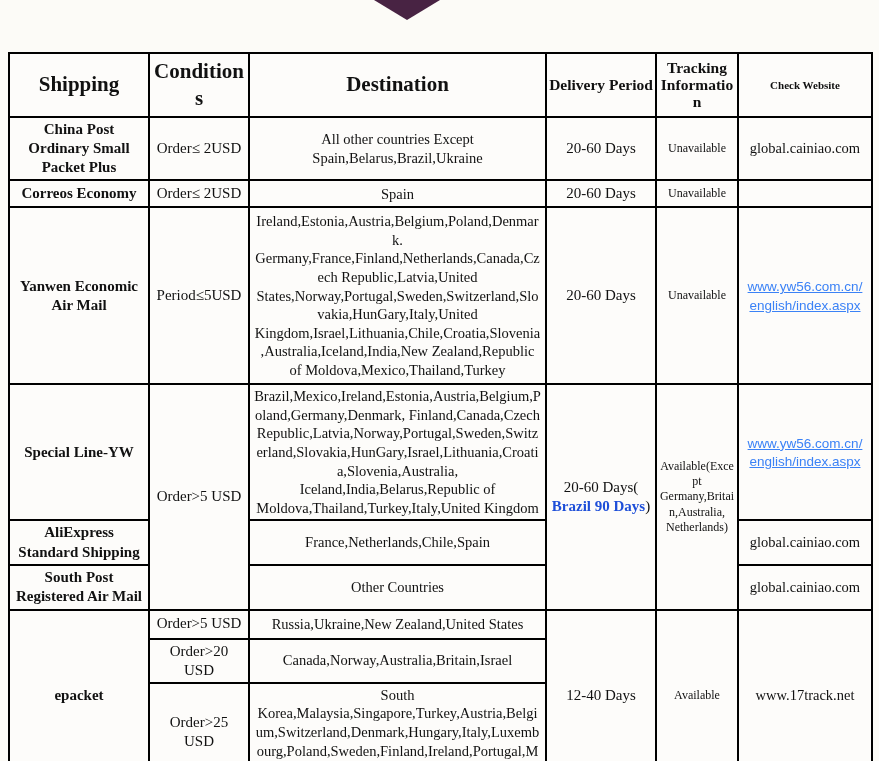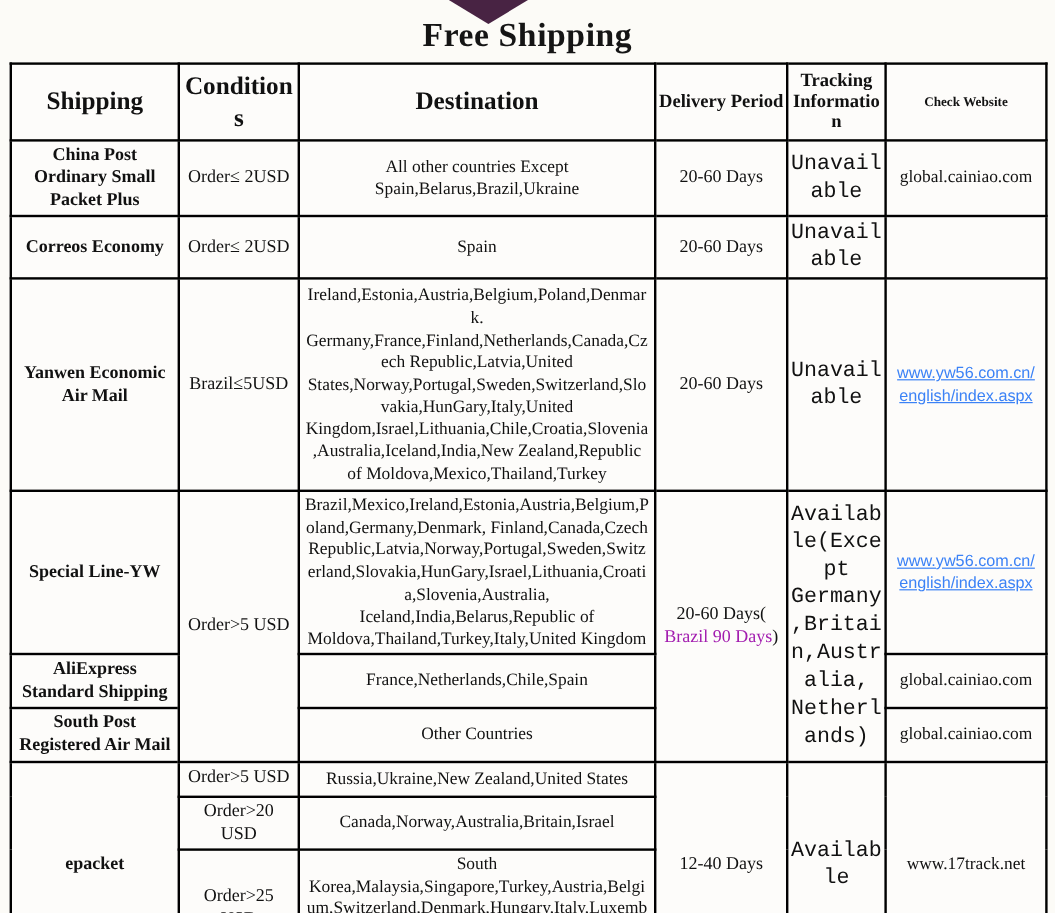--- a/index.html
+++ b/index.html
@@ -40,37 +40,36 @@
     padding:2px 4px;
     line-height:1.28;
     font-size:15px;
     white-space:pre-line;
     overflow-wrap:break-word;
     word-break:break-word;
   }
   .ship-table th{font-size:21px;font-weight:bold;padding:4px 2px;}
   td.ship{font-weight:bold;font-size:15px;margin-left:24px;}
   td.dest{font-size:14.5px;}
-  td.track{font-size:18px;padding:2px 2px;font-family:Liberation Mono, monospace;}
+  td.track{font-size:12px;padding:2px 2px;}
   td.site{font-size:14.5px;}
   .link{
     font-family:"Liberation Sans", sans-serif;
     font-size:13.5px;
     color:#3b82f6;
     text-decoration:underline;
     cursor:pointer;
   }
-  .red{color:#a21caf;}
+  .red{color:#1d4ed8;font-weight:bold;}
 </style>
 </head>
 <body>
 
 <div class="title-wrap">
   <div class="arrow"></div>
-  <h1 class="page-title">Free Shipping</h1>
 </div>
 
 <table class="ship-table">
   <colgroup>
     <col style="width:140px">
       <col style="width:100px">
       <col style="width:297px">
     <col style="width:110px">
       <col style="width:82px">
       <col style="width:134px">
@@ -101,21 +100,21 @@
     <td>Order≤ 2USD</td>
     <td class="dest">Spain</td>
     <td>20-60 Days</td>
     <td class="track">Unavailable</td>
     <td class="site"></td>
   </tr>
 
   <tr style="height:177px">
     <td class="ship">Yanwen Economic
 Air Mail</td>
-    <td>Brazil≤5USD</td>
+    <td>Period≤5USD</td>
     <td class="dest">Ireland,Estonia,Austria,Belgium,Poland,Denmark. Germany,France,Finland,Netherlands,Canada,Czech Republic,Latvia,United States,Norway,Portugal,Sweden,Switzerland,Slovakia,HunGary,Italy,United Kingdom,Israel,Lithuania,Chile,Croatia,Slovenia,Australia,Iceland,India,New Zealand,Republic of Moldova,Mexico,Thailand,Turkey</td>
     <td>20-60 Days</td>
     <td class="track">Unavailable</td>
     <td class="site"><span class="link">www.yw56.com.cn/
 english/index.aspx</span></td>
   </tr>
 
   <tr style="height:125px">
     <td class="ship">Special Line-YW</td>
     <td rowspan="3">Order&gt;5 USD</td>

